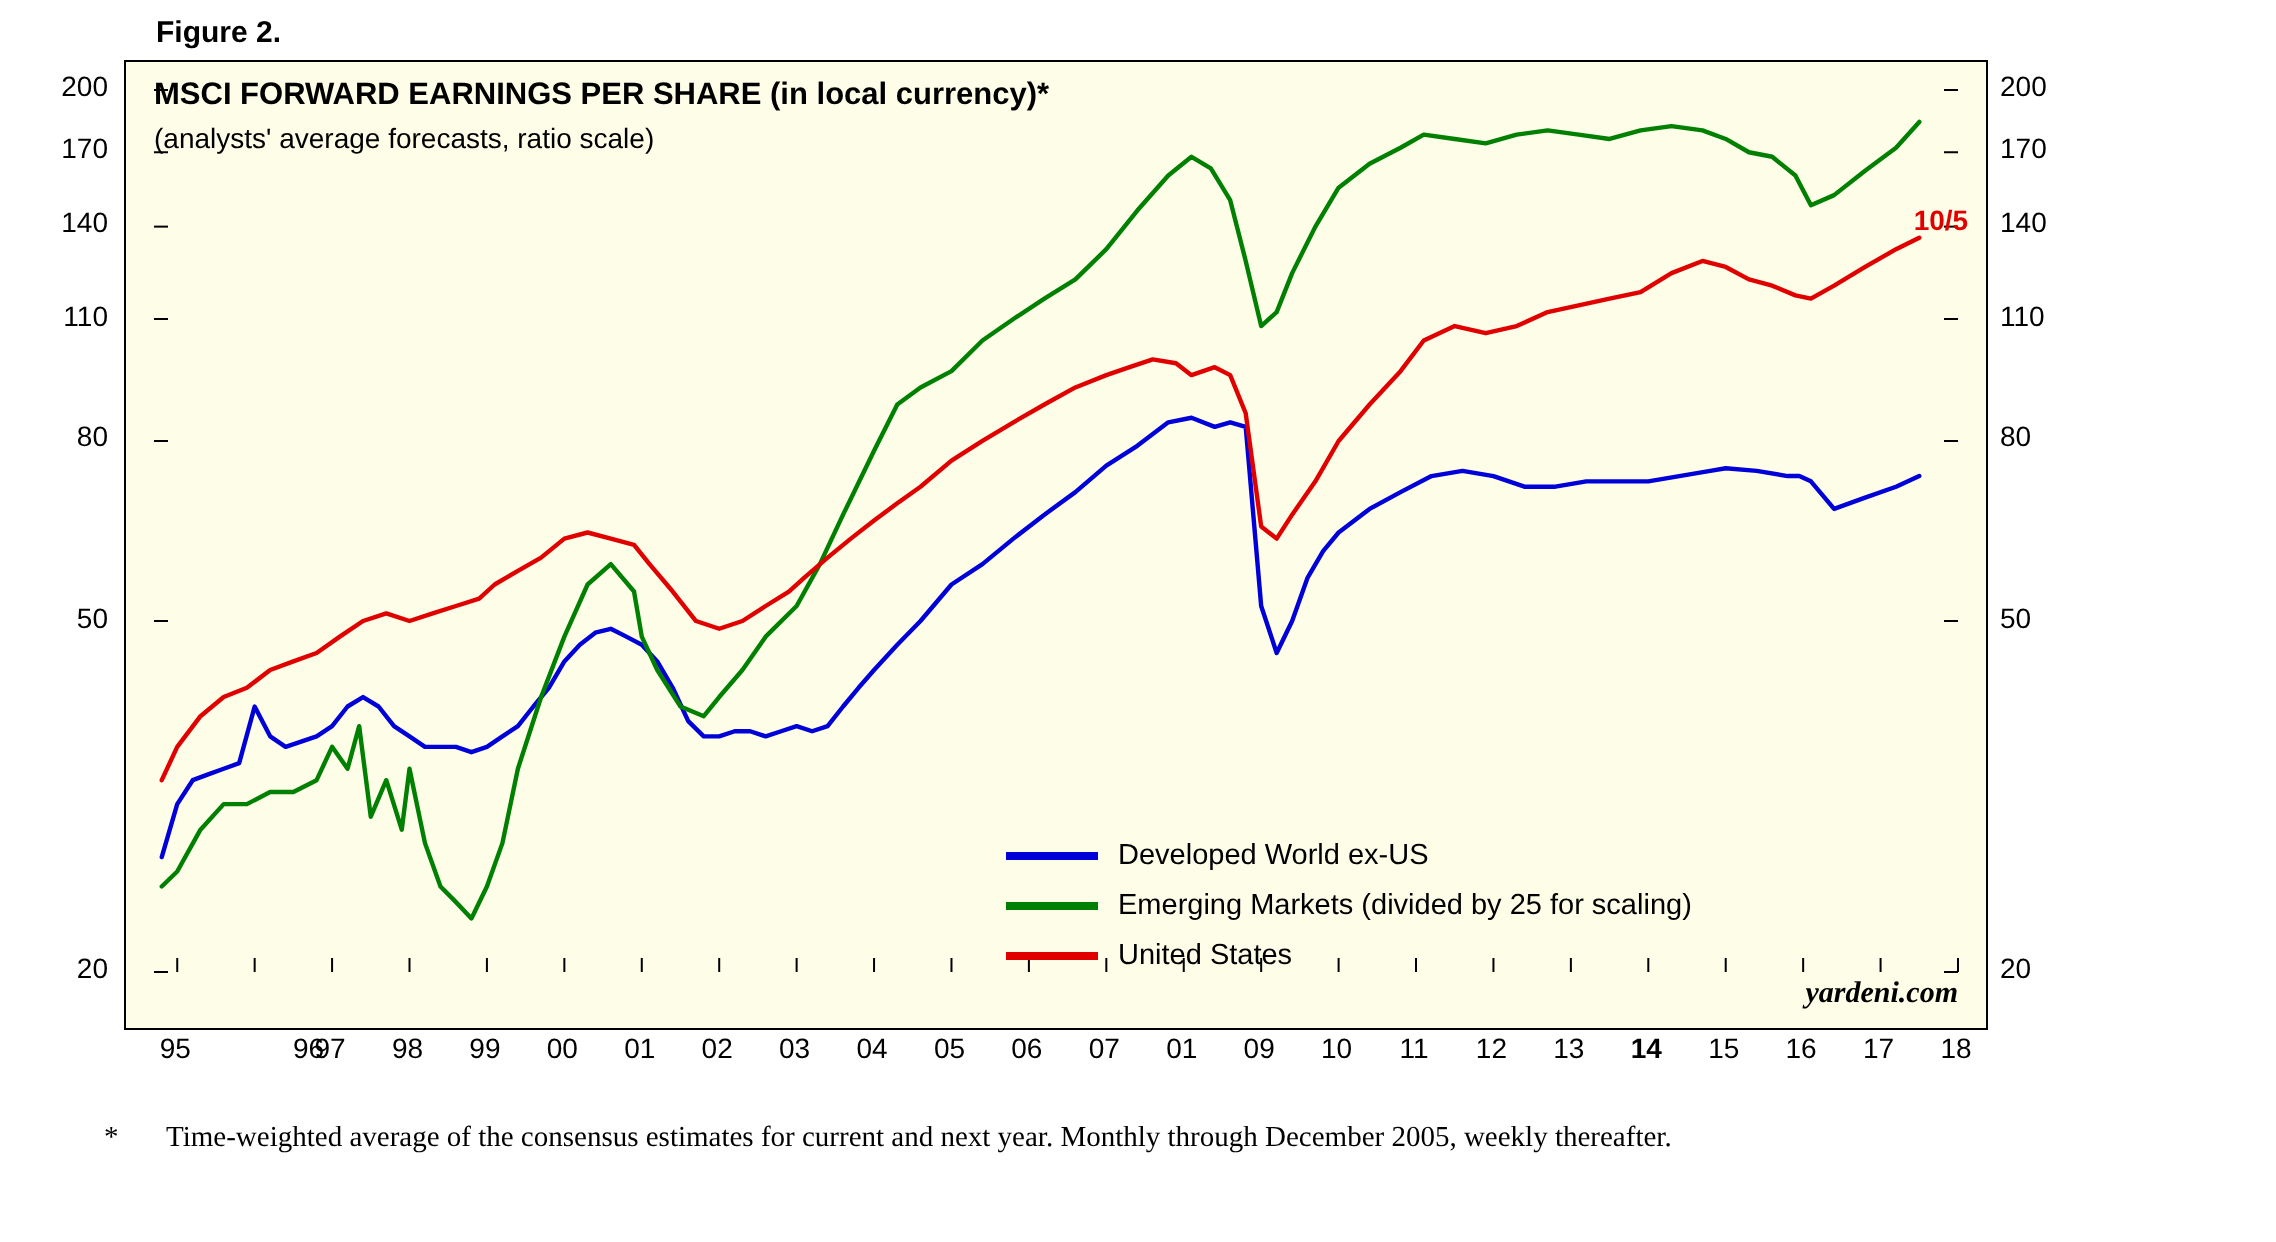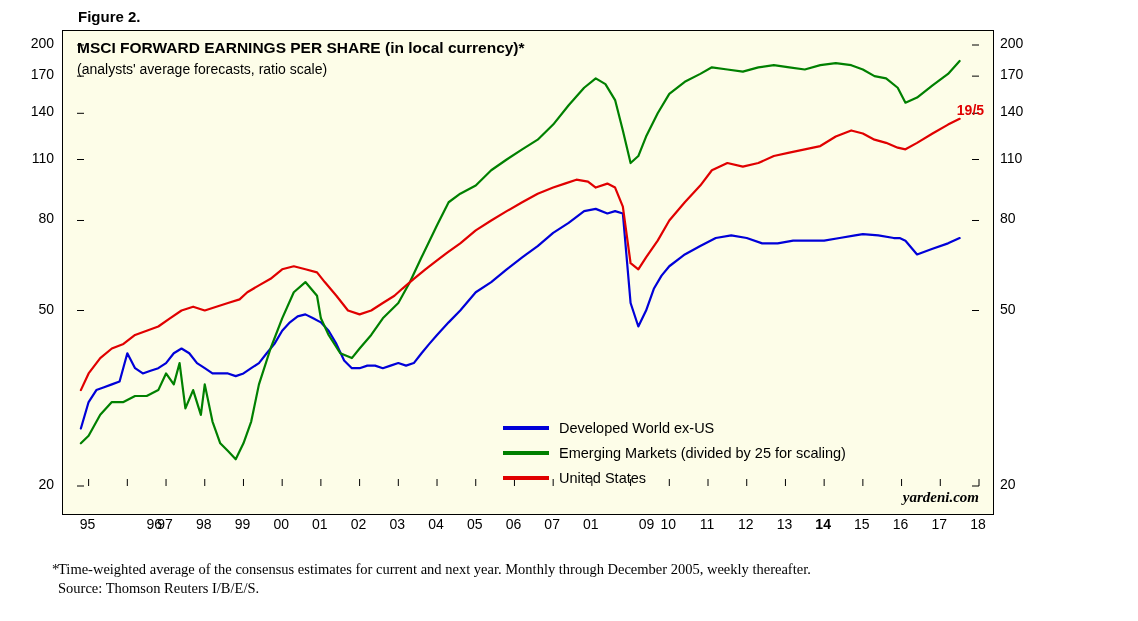--- a/index.html
+++ b/index.html
@@ -105,21 +105,21 @@
     font-family:"Liberation Serif", serif;
     font-size:14.5px;
     color:#000;
     line-height:1.32;
   }
   #footnote .star{
     position:absolute;
     left:0; top:0;
   }
   #footnote .fn-body{
-    margin-left:6px;
+    margin-left:31px;
   }
 </style>
 </head>
 <body>
 
 <div id="figure-title">Figure 2.</div>
 
 <div id="chart-frame">
   <div class="chart-title">MSCI FORWARD EARNINGS PER SHARE (in local currency)*</div>
   <div class="chart-subtitle">(analysts' average forecasts, ratio scale)</div>
@@ -184,21 +184,20 @@
     </div>
   </div>
 
   <div class="watermark">yardeni.com</div>
 </div>
 
 <div id="footnote">
   <span class="star">*</span>
   <div class="fn-body">
     <div>Time-weighted average of the consensus estimates for current and next year. Monthly through December 2005, weekly thereafter.</div>
-    <div>Source: Thomson Reuters I/B/E/S.</div>
   </div>
 </div>
 
 <div class="axis-label" style="left: 14px; top: 476px;">20</div>
 <div class="axis-label right" style="left: 1000px; top: 476px;">20</div>
 <div class="axis-label" style="left: 14px; top: 300.508px;">50</div>
 <div class="axis-label right" style="left: 1000px; top: 300.508px;">50</div>
 <div class="axis-label" style="left: 14px; top: 210.492px;">80</div>
 <div class="axis-label right" style="left: 1000px; top: 210.492px;">80</div>
 <div class="axis-label" style="left: 14px; top: 149.5px;">110</div>
@@ -216,23 +215,23 @@
 <div class="xtick" style="left: 227.464px; top: 516px;">99</div>
 <div class="xtick" style="left: 266.176px; top: 516px;">00</div>
 <div class="xtick" style="left: 304.888px; top: 516px;">01</div>
 <div class="xtick" style="left: 343.601px; top: 516px;">02</div>
 <div class="xtick" style="left: 382.313px; top: 516px;">03</div>
 <div class="xtick" style="left: 421.026px; top: 516px;">04</div>
 <div class="xtick" style="left: 459.738px; top: 516px;">05</div>
 <div class="xtick" style="left: 498.451px; top: 516px;">06</div>
 <div class="xtick" style="left: 537.163px; top: 516px;">07</div>
 <div class="xtick" style="left: 575.876px; top: 516px;">01</div>
-<div class="xtick" style="left: 614.588px; top: 516px; margin-left: 17px;">09</div>
+<div class="xtick" style="left: 614.588px; top: 516px;">09</div>
 <div class="xtick" style="left: 653.3px; top: 516px;">10</div>
 <div class="xtick" style="left: 692.013px; top: 516px;">11</div>
 <div class="xtick" style="left: 730.725px; top: 516px;">12</div>
 <div class="xtick" style="left: 769.438px; top: 516px;">13</div>
 <div class="xtick" style="left: 808.15px; top: 516px; font-weight: bold;">14</div>
 <div class="xtick" style="left: 846.863px; top: 516px;">15</div>
 <div class="xtick" style="left: 885.575px; top: 516px;">16</div>
 <div class="xtick" style="left: 924.288px; top: 516px;">17</div>
 <div class="xtick" style="left: 963px; top: 516px;">18</div>
-<div class="annot" style="left: 956.837px; top: 102.312px; color: rgb(224, 0, 0);">19/5</div>
+<div class="annot" style="left: 956.837px; top: 102.312px; color: rgb(224, 0, 0);">10/5</div>
 
 </body></html>

